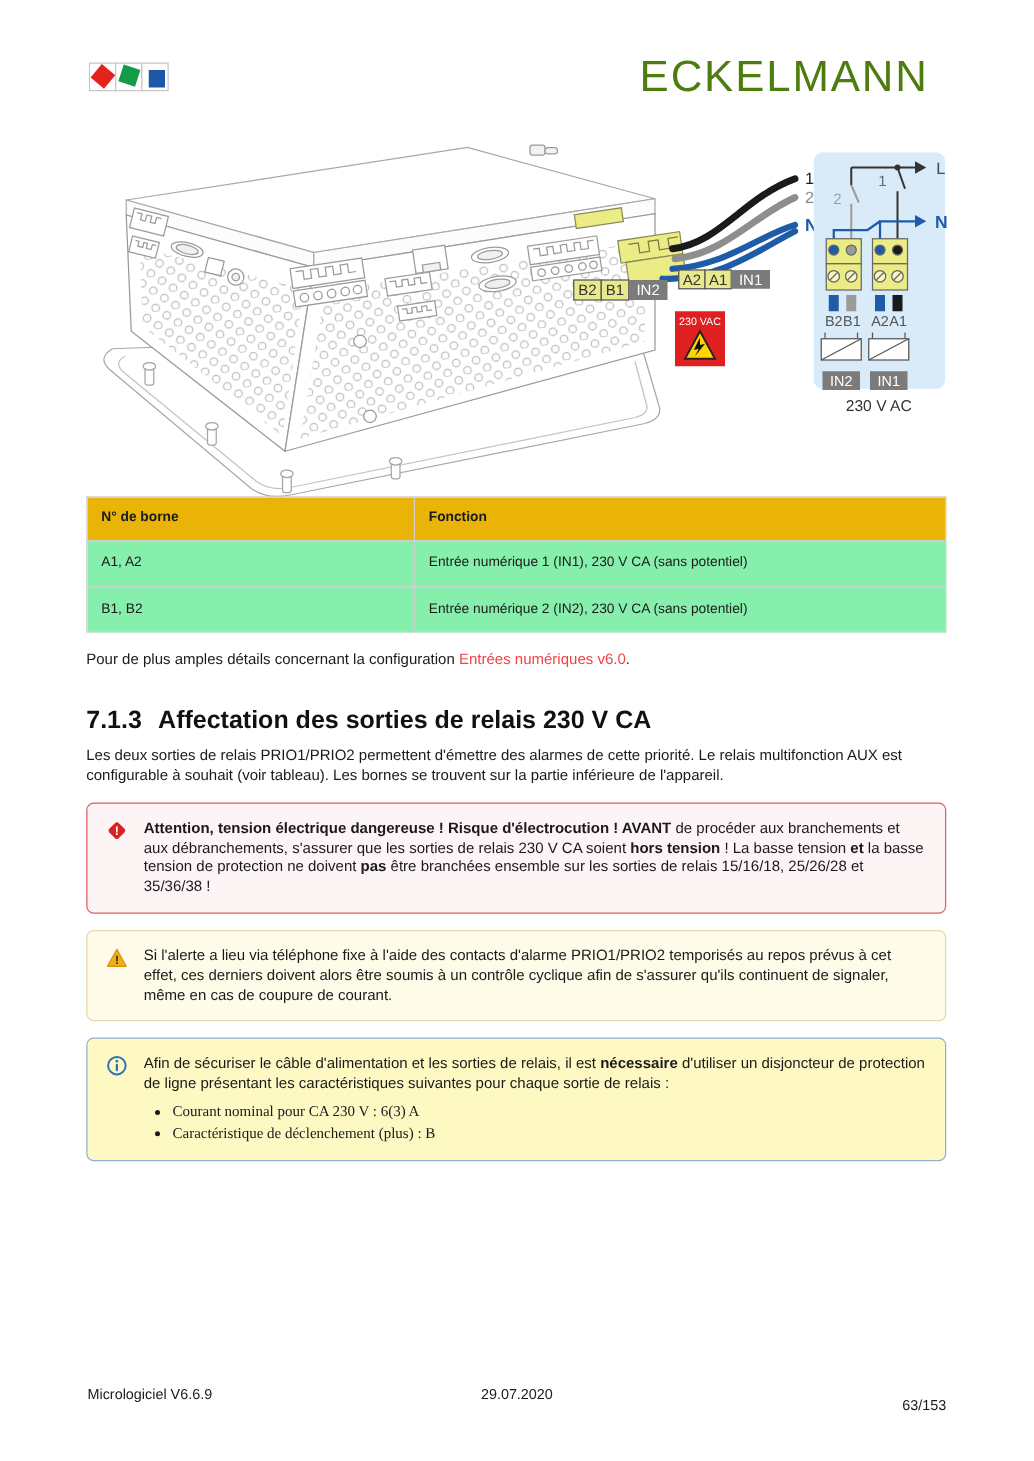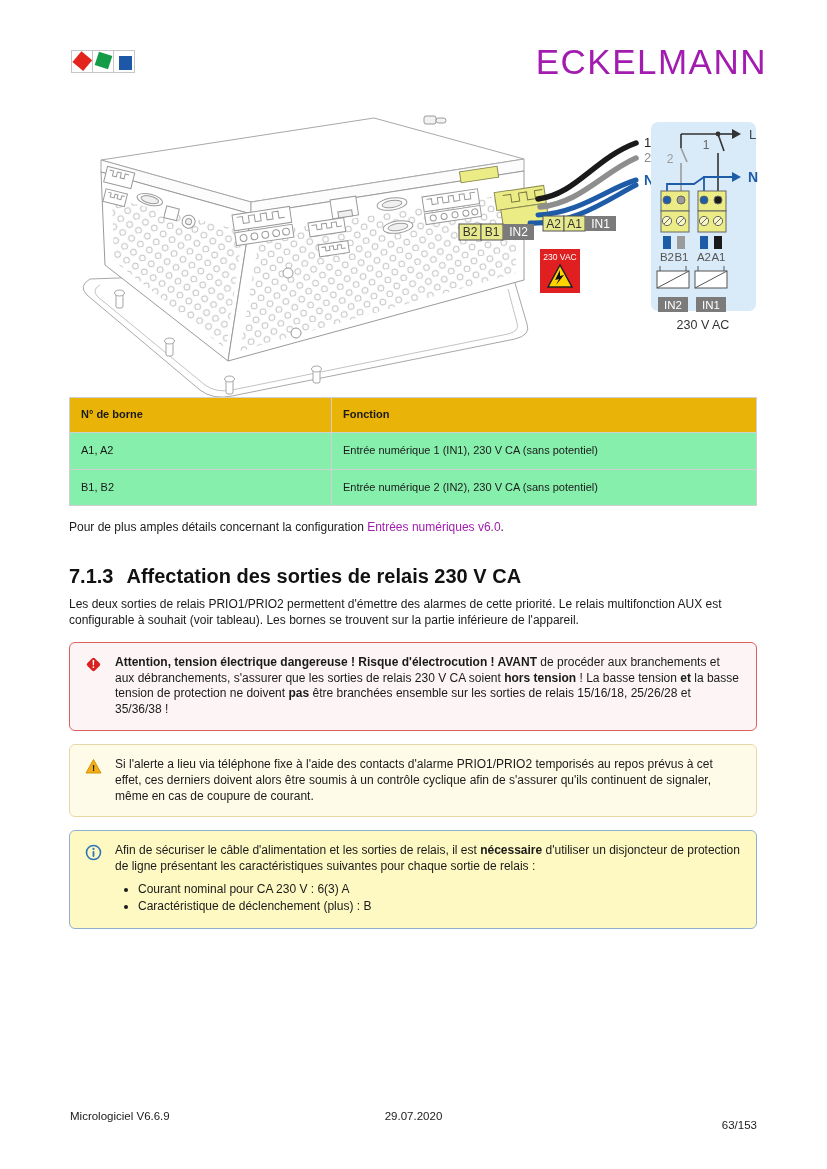--- a/index.html
+++ b/index.html
@@ -5,49 +5,49 @@
   html,body{margin:0;padding:0;}
   body{
     width:827px;height:1169px;position:relative;overflow:hidden;
     background:#ffffff;color:#1a1a1a;
     font-family:"Liberation Sans",sans-serif;
   }
   .abs{position:absolute;}
   
   #logo{left:71px;top:44px;}
   #brand{
-    right:60px;top:44px;font-size:35px;line-height:35px;color:#a21caf;
+    right:84px;top:44px;font-size:35px;line-height:35px;color:#4d7c0f;
     letter-spacing:1.5px;font-weight:400;text-align:right;
   }
   
   #diagram{left:60px;top:103px;}
   #diagram text{font-family:"Liberation Sans",sans-serif;}
   
   #content{left:69px;top:397px;width:688px;font-size:12px;line-height:15.8px;}
   table{border-collapse:collapse;width:100%;font-size:11px;table-layout:fixed;}
   th,td{border:1px solid #d0d0d0;text-align:left;vertical-align:middle;}
   thead th{background:#eab308;font-weight:bold;padding:9px 11px;}
   tbody td{background:#86efac;padding:10px 11px;}
   .p-link{margin:14px 0 0 0;}
-  a.doclink{color:#a21caf;text-decoration:none;}
+  a.doclink{color:#ef4444;text-decoration:none;}
   h2{margin:31px 0 0 0;font-size:20px;line-height:18px;font-weight:bold;color:#111;}
   h2 .num{margin-right:13px;}
   .intro{margin:12px 0 0 0;}
   .notice{
     border-radius:6px;margin-top:13px;padding:12px 16px 12px 15px;
     display:flex;gap:13px;align-items:flex-start;
   }
   .notice .txt{flex:1;}
   .notice .nicon{flex:0 0 17px;padding-top:1px;}
   .danger{border:1.5px solid #de5f5f;background:#fdf5f5;}
   .warn{border:1.5px solid #e7d8a7;background:#fffbe9;}
   .infobox{border:1.5px solid #8fb0d1;background:#fef9c3;}
   .b{font-weight:bold;}
   .infobox ul{margin:7px 0 1px 0;padding-left:23px;}
-  .infobox li{margin:1px 0;}
+  .infobox li{margin:1px 0;font-family:Liberation Serif, serif;}
   
   #footer{left:70px;right:70px;top:1110px;font-size:11.5px;color:#1a1a1a;height:14px;}
   #footer .fc{position:absolute;left:50%;transform:translateX(-50%);}
   #footer .fr{position:absolute;right:0;margin-top:9px;}
 </style>
 </head>
 <body>
 
 <svg id="logo" class="abs" width="66" height="36" viewBox="0 0 66 36">
   <rect x="0.5" y="6.5" width="21" height="22" fill="#fff" stroke="#c6c6c6"></rect>

